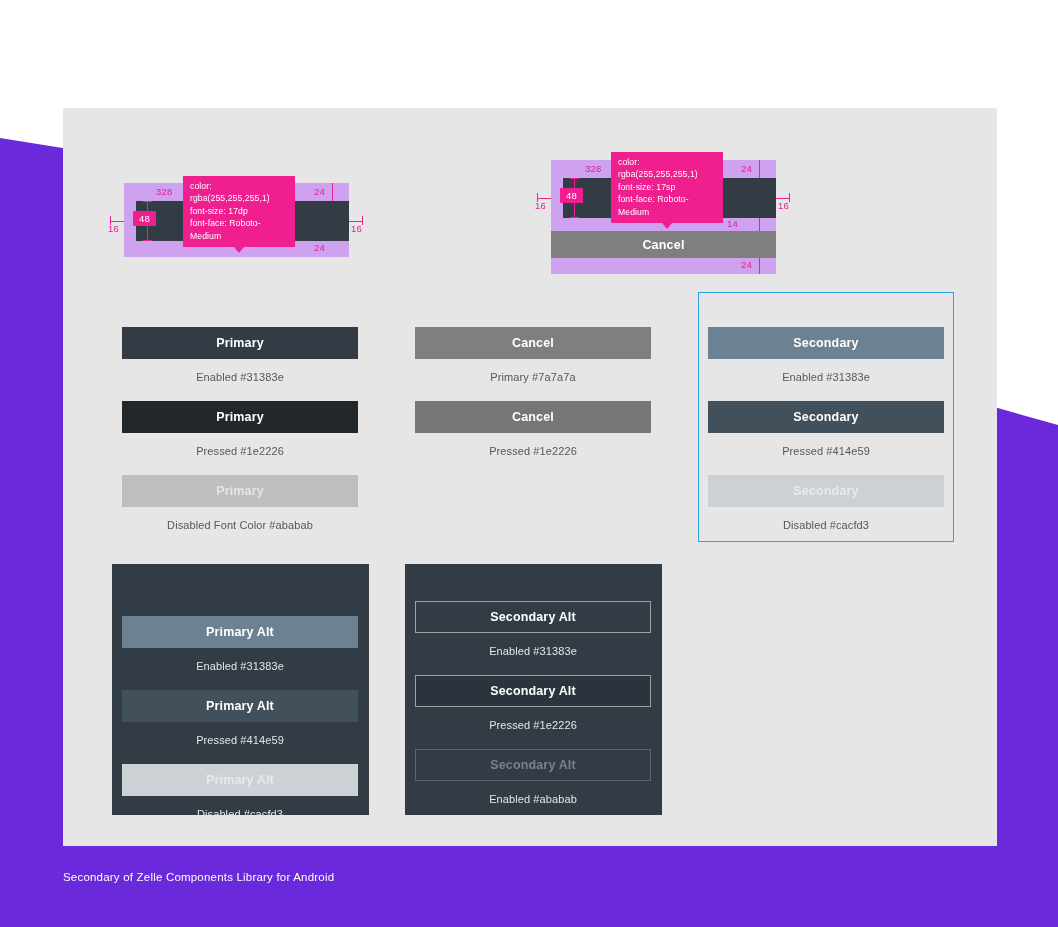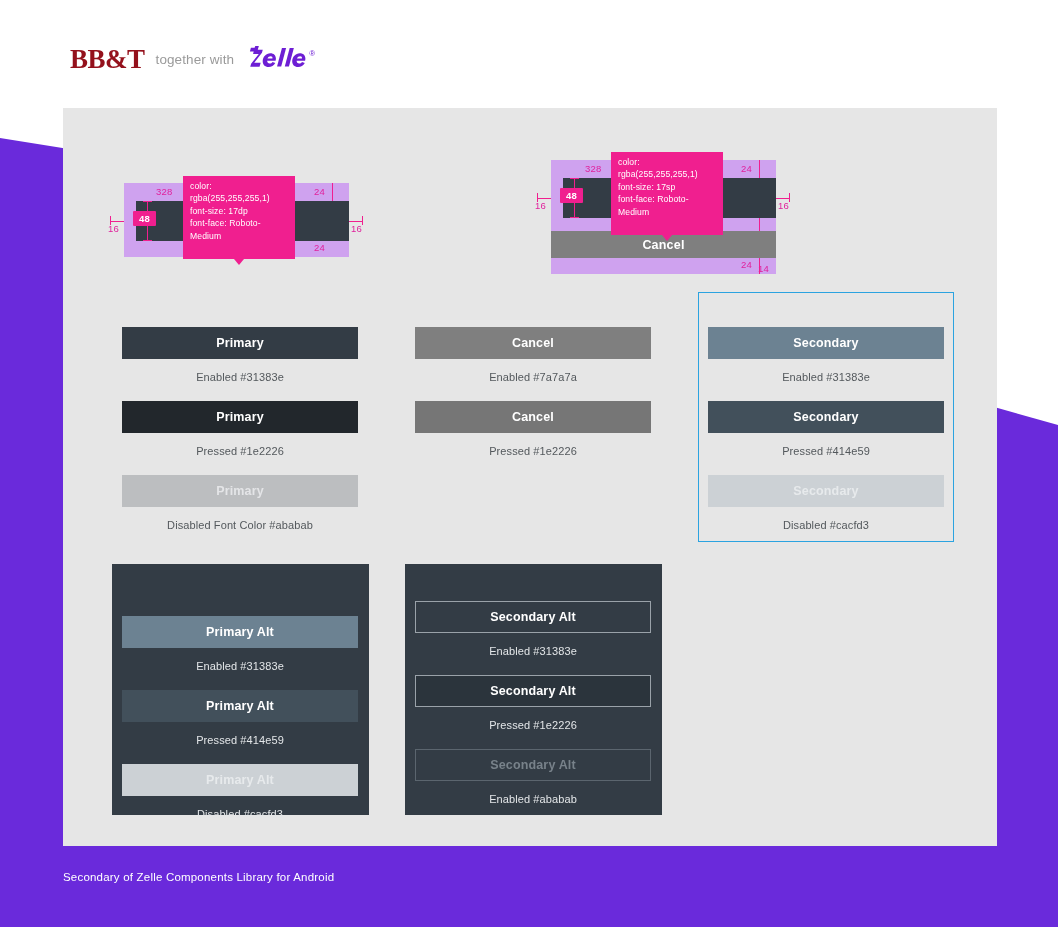--- a/index.html
+++ b/index.html
@@ -48,31 +48,31 @@
   
   .spec{position:absolute;}
   .band{position:absolute;background:#d8a8ee;}
   .band-lilac{background:#cfa2ef;}
   .meas-text{
     position:absolute;font-size:9.5px;color:#e0219c;letter-spacing:.2px;text-align:right;
   }
   .meas-chip{
     position:absolute;background:#f01f8f;color:#ffffff;font-size:9.5px;
     display:flex;align-items:center;justify-content:center;
-    padding:2px 6px;border-radius:1px;letter-spacing:.2px;font-weight:bold;
+    padding:2px 6px;border-radius:1px;letter-spacing:.2px;
   }
   .btn-dark{background:#333c45;color:#ffffff;}
   .btn-cancel{background:#7f7f7f;color:#ffffff;}
   .spec-btn{
     position:absolute;display:flex;align-items:center;justify-content:center;
     font-size:12.5px;font-weight:bold;letter-spacing:.2px;
   }
   .callout{
     position:absolute;background:#f01f8f;color:#ffffff;
-    font-size:8.6px;line-height:12.4px;padding:4px 7px 17px 7px;white-space:pre-line;
+    font-size:8.6px;line-height:12.4px;padding:4px 7px 5px 7px;white-space:pre-line;
     letter-spacing:.1px;z-index:6;
   }
   .callout:after{
     content:"";position:absolute;left:50%;margin-left:-5px;bottom:-6px;
     border-left:5px solid transparent;border-right:5px solid transparent;
     border-top:6px solid #f01f8f;
   }
   .vline{position:absolute;background:#f01f8f;width:1px;}
   .hline{position:absolute;background:#f01f8f;height:1px;}
   .tick{position:absolute;background:#f01f8f;}
@@ -106,37 +106,20 @@
 </head>
 <body>
 
 <div class="stage">
 
   <div class="purple-left"></div>
   <div class="purple-right"></div>
   <div class="purple-right-fill"></div>
   <div class="purple-bottom"></div>
 
-  <div class="header">
-    <span class="bbt">BB&amp;T</span>
-    <span class="togetherwith">together with</span>
-    <span class="zelle-wrap">
-      <svg class="zelle-mark" width="62" height="26" viewBox="0 0 124 52">
-        <g fill="#6d1ed4">
-          <path d="M20.5 0h7.2l-2.1 7.6h9.9l-1.6 6.1L18.4 33.6h12.9l-2.2 8.1H10.5l1.7-6.3 15.3-19.6H16.1l1.3-4.8h-7.6l2-7.4h7.4z"></path>
-          <path d="M22.6 2h4.6l-9.1 33.5h-4.6z" opacity="0"></path>
-          <path d="M54.9 24.8c.5-2.6-.9-4.4-3.6-4.4-2.9 0-5.2 1.8-6.3 4.4h9.9zm5.7 9.1c-3 5-7.6 8-13.4 8-7.5 0-11.8-4.8-11.8-11.6 0-8.6 6.6-16 15.2-16 7 0 11.2 4.4 11.2 10.8 0 1.4-.2 3-.6 4.6H44.3c0 3.2 1.9 5.1 5 5.1 2.4 0 4.3-1 5.8-3l5.5 2.1z"></path>
-          <path d="M73.9 4.2h8.3L72.4 41.2h-8.3z"></path>
-          <path d="M89.4 4.2h8.3L87.9 41.2h-8.3z"></path>
-          <path d="M113.9 24.8c.5-2.6-.9-4.4-3.6-4.4-2.9 0-5.2 1.8-6.3 4.4h9.9zm5.7 9.1c-3 5-7.6 8-13.4 8-7.5 0-11.8-4.8-11.8-11.6 0-8.6 6.6-16 15.2-16 7 0 11.2 4.4 11.2 10.8 0 1.4-.2 3-.6 4.6h-17c0 3.2 1.9 5.1 5 5.1 2.4 0 4.3-1 5.8-3l5.6 2.1z"></path>
-        </g>
-      </svg>
-      <span class="zelle-reg">®</span>
-    </span>
-  </div>
 
   <div class="panel"></div>
 
   <div class="spec" style="left:124px;top:183px;width:225px;height:74px;">
     <div class="band band-lilac" style="left:0;top:0;width:225px;height:18px;"></div>
     <div class="band band-lilac" style="left:0;top:18px;width:12px;height:40px;"></div>
     <div class="band band-lilac" style="left:0;top:58px;width:225px;height:16px;"></div>
     <div class="spec-btn btn-dark" style="left:12px;top:18px;width:213px;height:40px;">
       <span>Primary</span>
     </div>
@@ -165,21 +148,21 @@
     <div class="band band-lilac" style="left:0;top:58px;width:225px;height:13px;"></div>
     <div class="band band-lilac" style="left:0;top:98px;width:225px;height:16px;"></div>
     <div class="spec-btn btn-dark" style="left:12px;top:18px;width:213px;height:40px;">
       <span>Primary</span>
     </div>
     <div class="spec-btn btn-cancel" style="left:0;top:71px;width:225px;height:27px;">
       <span>Cancel</span>
     </div>
     <div class="meas-text" style="left:34px;top:3px;">328</div>
     <div class="meas-text" style="left:190px;top:3px;">24</div>
-    <div class="meas-text" style="left:207px;top:58px;margin-top:45px;">14</div>
+    <div class="meas-text" style="left:176px;top:58px;">14</div>
     <div class="meas-text" style="left:190px;top:99px;">24</div>
     <div class="vline" style="left:23px;top:18px;height:40px;"></div>
     <div class="tick tick-h" style="left:19px;top:18px;"></div>
     <div class="tick tick-h" style="left:19px;top:57px;"></div>
     <div class="meas-chip" style="left:9px;top:28px;">48</div>
     <div class="hline" style="left:-14px;top:38px;width:14px;"></div>
     <div class="tick tick-v" style="left:-14px;top:33px;"></div>
     <div class="meas-text" style="left:-16px;top:40px;">16</div>
     <div class="hline" style="left:225px;top:38px;width:14px;"></div>
     <div class="tick tick-v" style="left:238px;top:33px;"></div>
@@ -206,21 +189,21 @@
     <div class="sample" style="background:#bcbec0;color:#e4e5e7;">
       <span>Primary</span>
     </div>
     <div class="caption">Disabled Font Color #ababab</div>
   </div>
 
   <div class="col" style="left:415px;top:327px;">
     <div class="sample" style="background:#7f7f7f;color:#ffffff;">
       <span>Cancel</span>
     </div>
-    <div class="caption">Enabled #7a7a7a</div>
+    <div class="caption">Primary #7a7a7a</div>
     <div class="sample" style="background:#767676;color:#ffffff;">
       <span>Cancel</span>
     </div>
     <div class="caption">Pressed #1e2226</div>
   </div>
 
   <div class="col" style="left:708px;top:327px;">
     <div class="sample" style="background:#6c8292;color:#ffffff;">
       <span>Secondary</span>
     </div>

